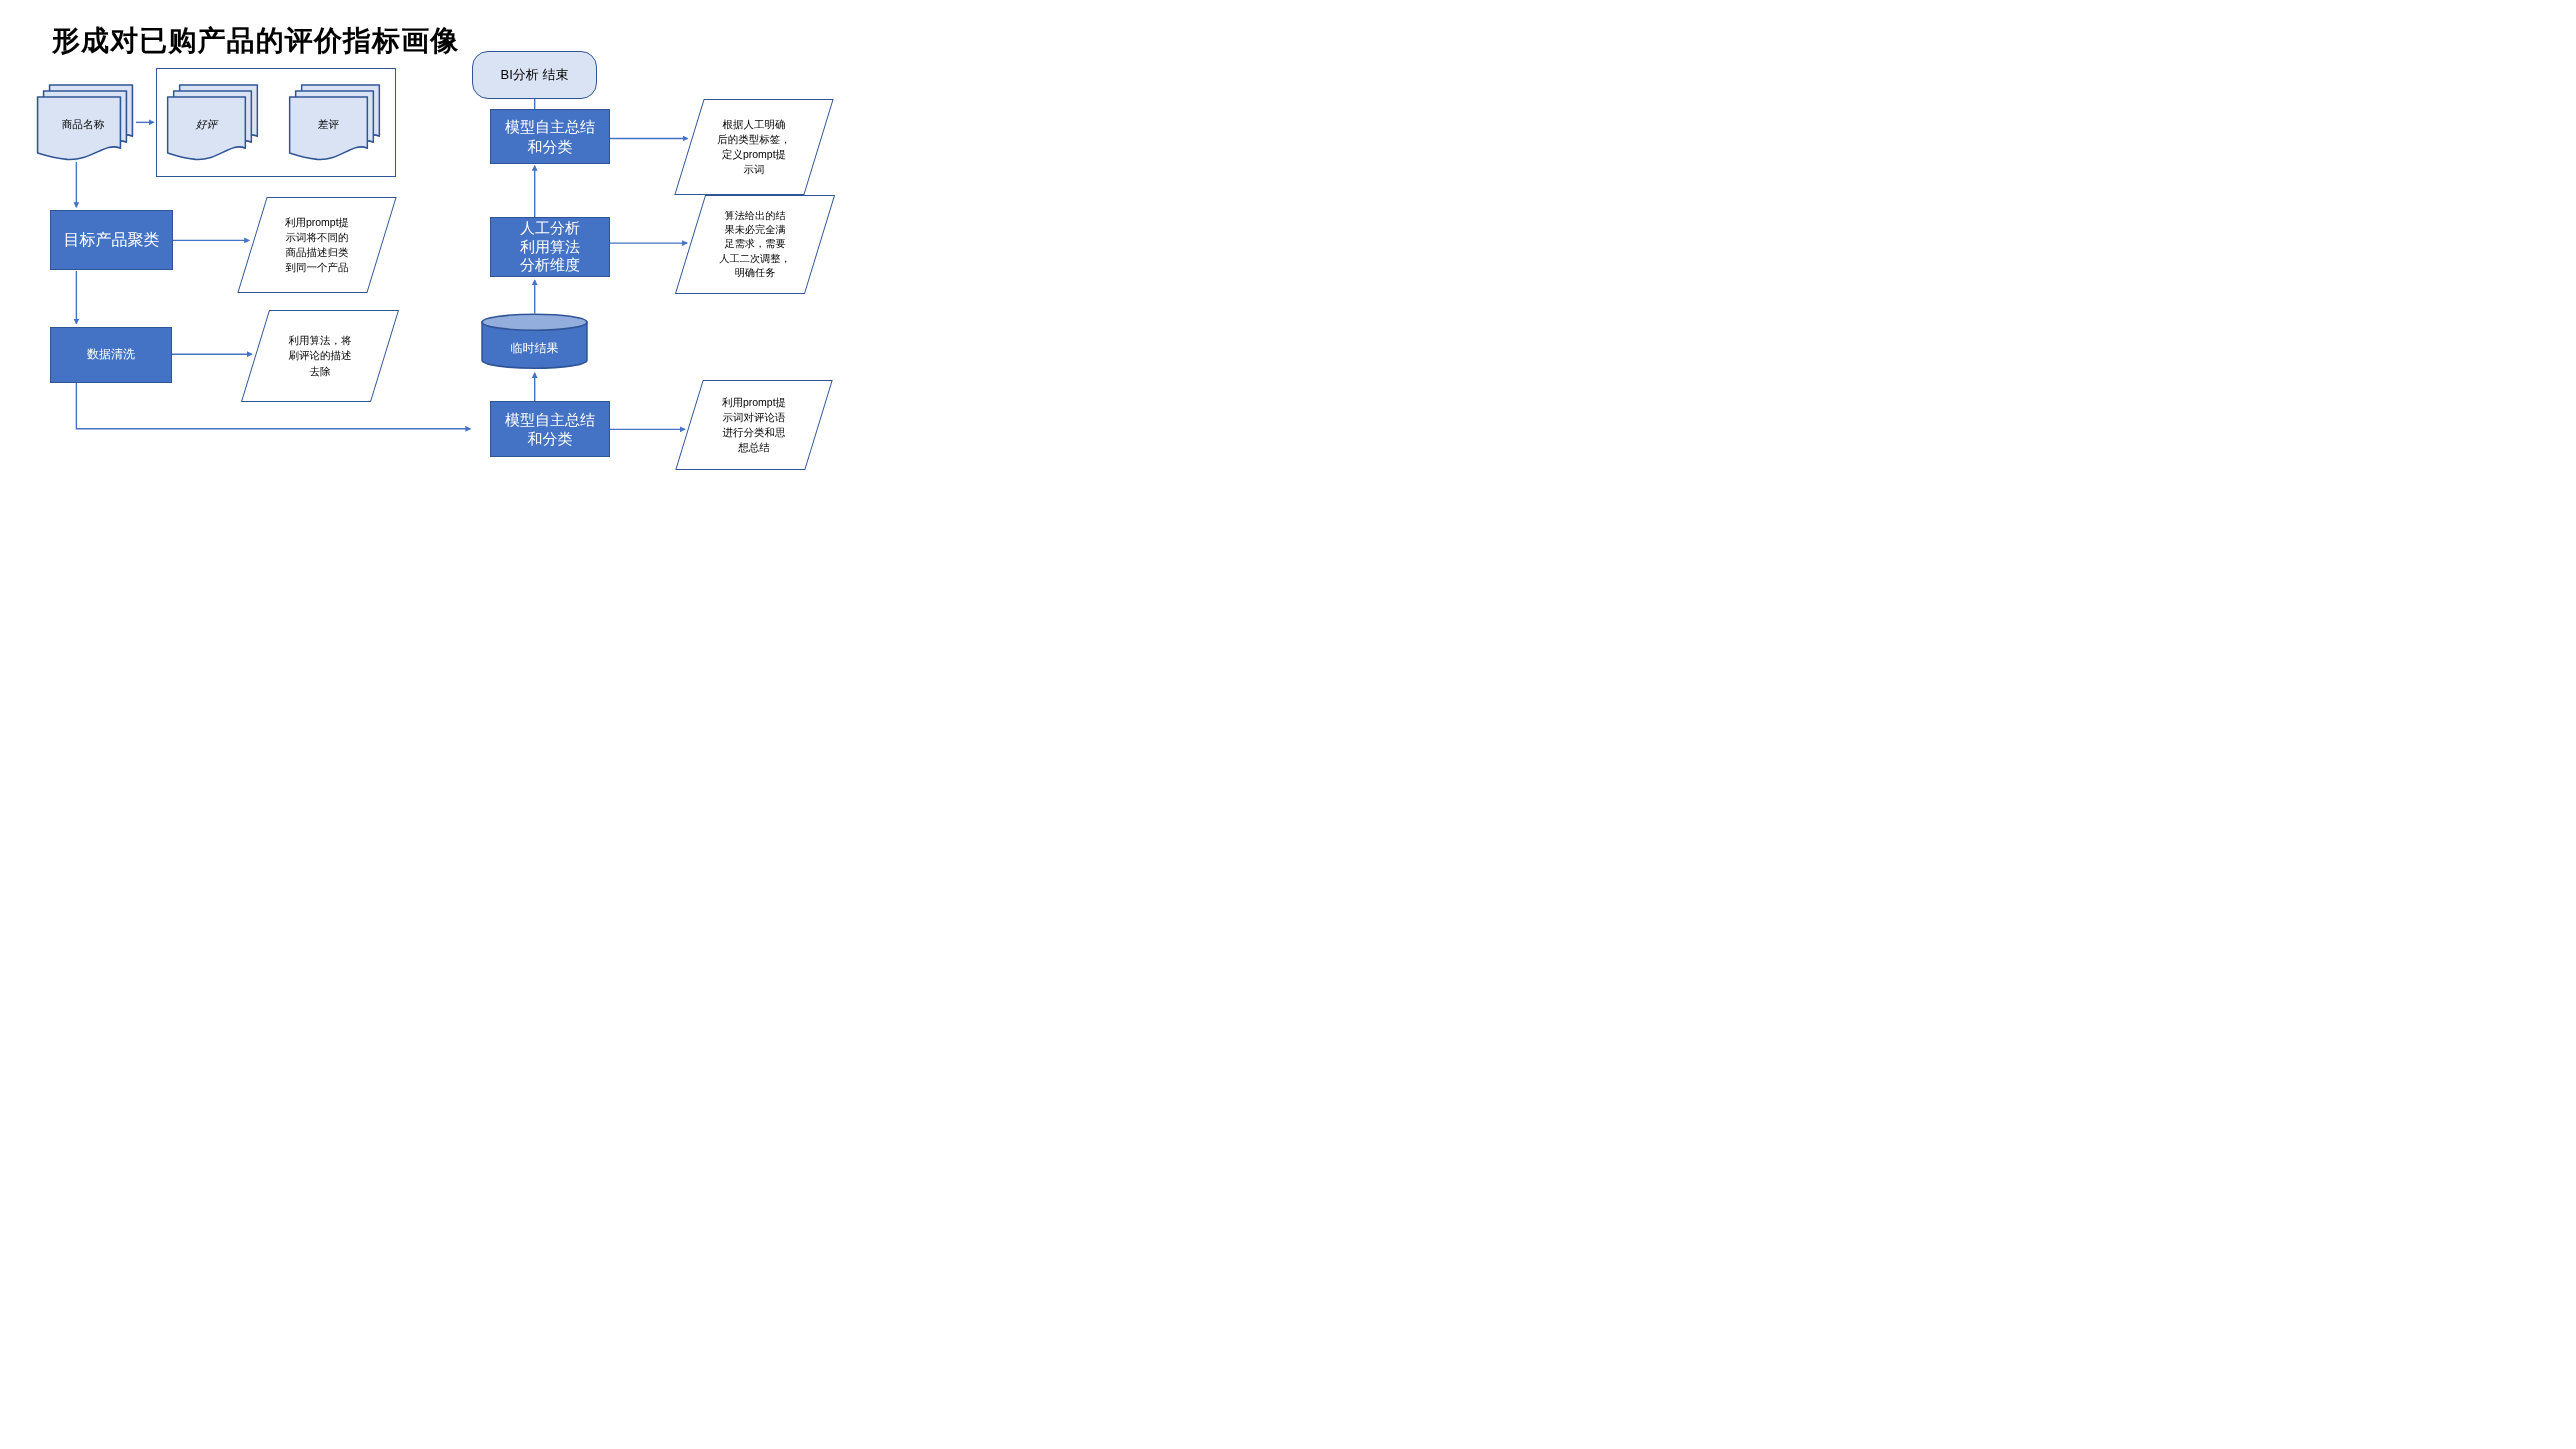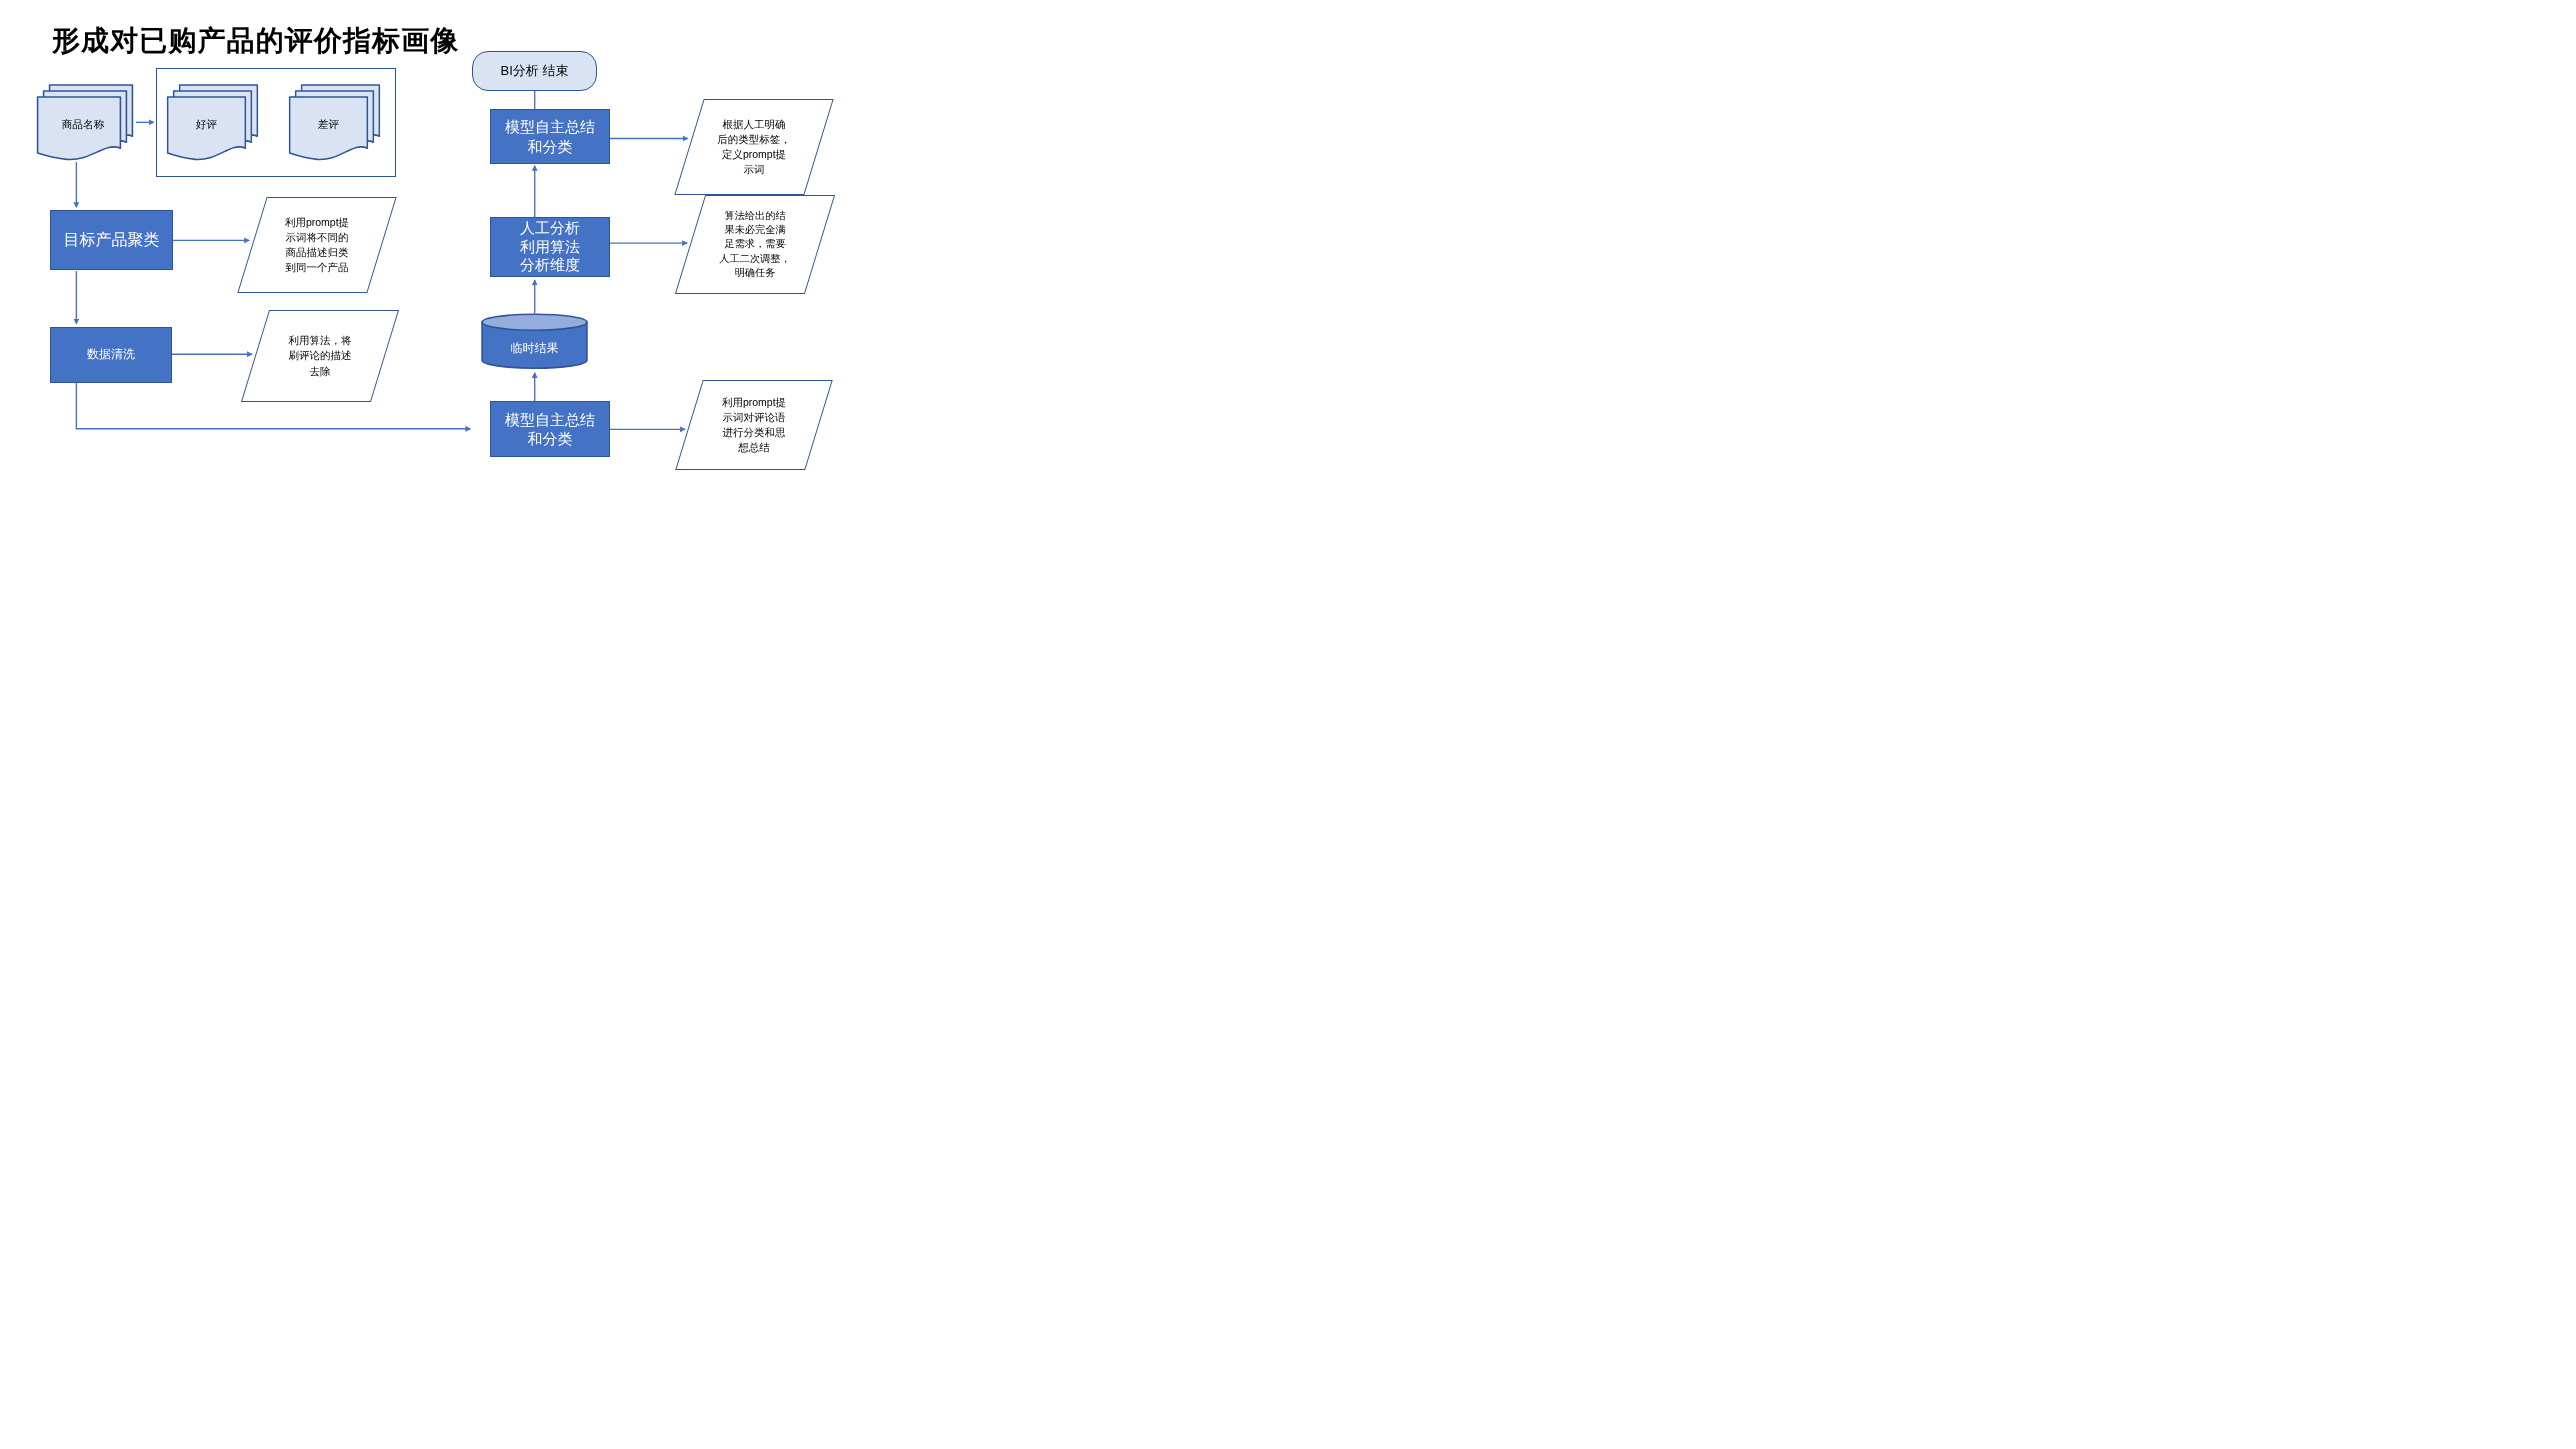--- a/index.html
+++ b/index.html
@@ -124,41 +124,41 @@
 <div class="doc-stack" style="left:166px;top:84px;width:92px;height:77px;">
   <svg class="doc-page" style="left:11.8px;top:0;" width="81" height="65" viewBox="0 0 150 122">
       <use class="doc-use" href="#docshape"></use>
     </svg>
   <svg class="doc-page" style="left:5.9px;top:5.9px;" width="81" height="65" viewBox="0 0 150 122">
       <use class="doc-use" href="#docshape"></use>
     </svg>
   <svg class="doc-page" style="left:0;top:11.8px;" width="81" height="65" viewBox="0 0 150 122">
       <use class="doc-use" href="#docshape"></use>
     </svg>
-  <div class="doc-label" style="left:0;top:11.8px;width:81px;height:59px;">好评</div>
+  <div class="doc-label" style="left:0;top:11.8px;width:81px;height:59px;font-style:italic;">好评</div>
 </div>
 
 <div class="doc-stack" style="left:288px;top:84px;width:109px;height:77px;">
   <svg class="doc-page" style="left:11.8px;top:0;" width="81" height="65" viewBox="0 0 150 122">
       <use class="doc-use" href="#docshape"></use>
     </svg>
   <svg class="doc-page" style="left:5.9px;top:5.9px;" width="81" height="65" viewBox="0 0 150 122">
       <use class="doc-use" href="#docshape"></use>
     </svg>
   <svg class="doc-page" style="left:0;top:11.8px;" width="81" height="65" viewBox="0 0 150 122">
       <use class="doc-use" href="#docshape"></use>
     </svg>
   <div class="doc-label" style="left:0;top:11.8px;width:81px;height:59px;">差评</div>
 </div>
 
 <div class="abs process-box" style="left:34px;top:210px;width:123px;height:60px;font-size:16px;">目标产品聚类</div>
 
 <div class="abs process-box" style="left:34px;top:327px;width:122px;height:56px;font-size:12px;">数据清洗</div>
 
-<div class="abs stadium" style="left:472px;top:51px;width:125px;height:40px;">BI分析 结束</div>
+<div class="abs stadium" style="left:472px;top:51px;width:125px;height:48px;">BI分析 结束</div>
 
 <div class="abs process-box" style="left:474px;top:109px;width:120px;height:55px;font-size:15px;">模型自主总结
 和分类</div>
 
 <div class="abs process-box" style="left:474px;top:217px;width:120px;height:60px;font-size:15px;line-height:1.25;">人工分析
 利用算法
 分析维度</div>
 
 <div class="cylinder" style="left:481px;top:313px;width:107px;height:57px;">
   <svg width="107" height="57" viewBox="0 0 200 106">

